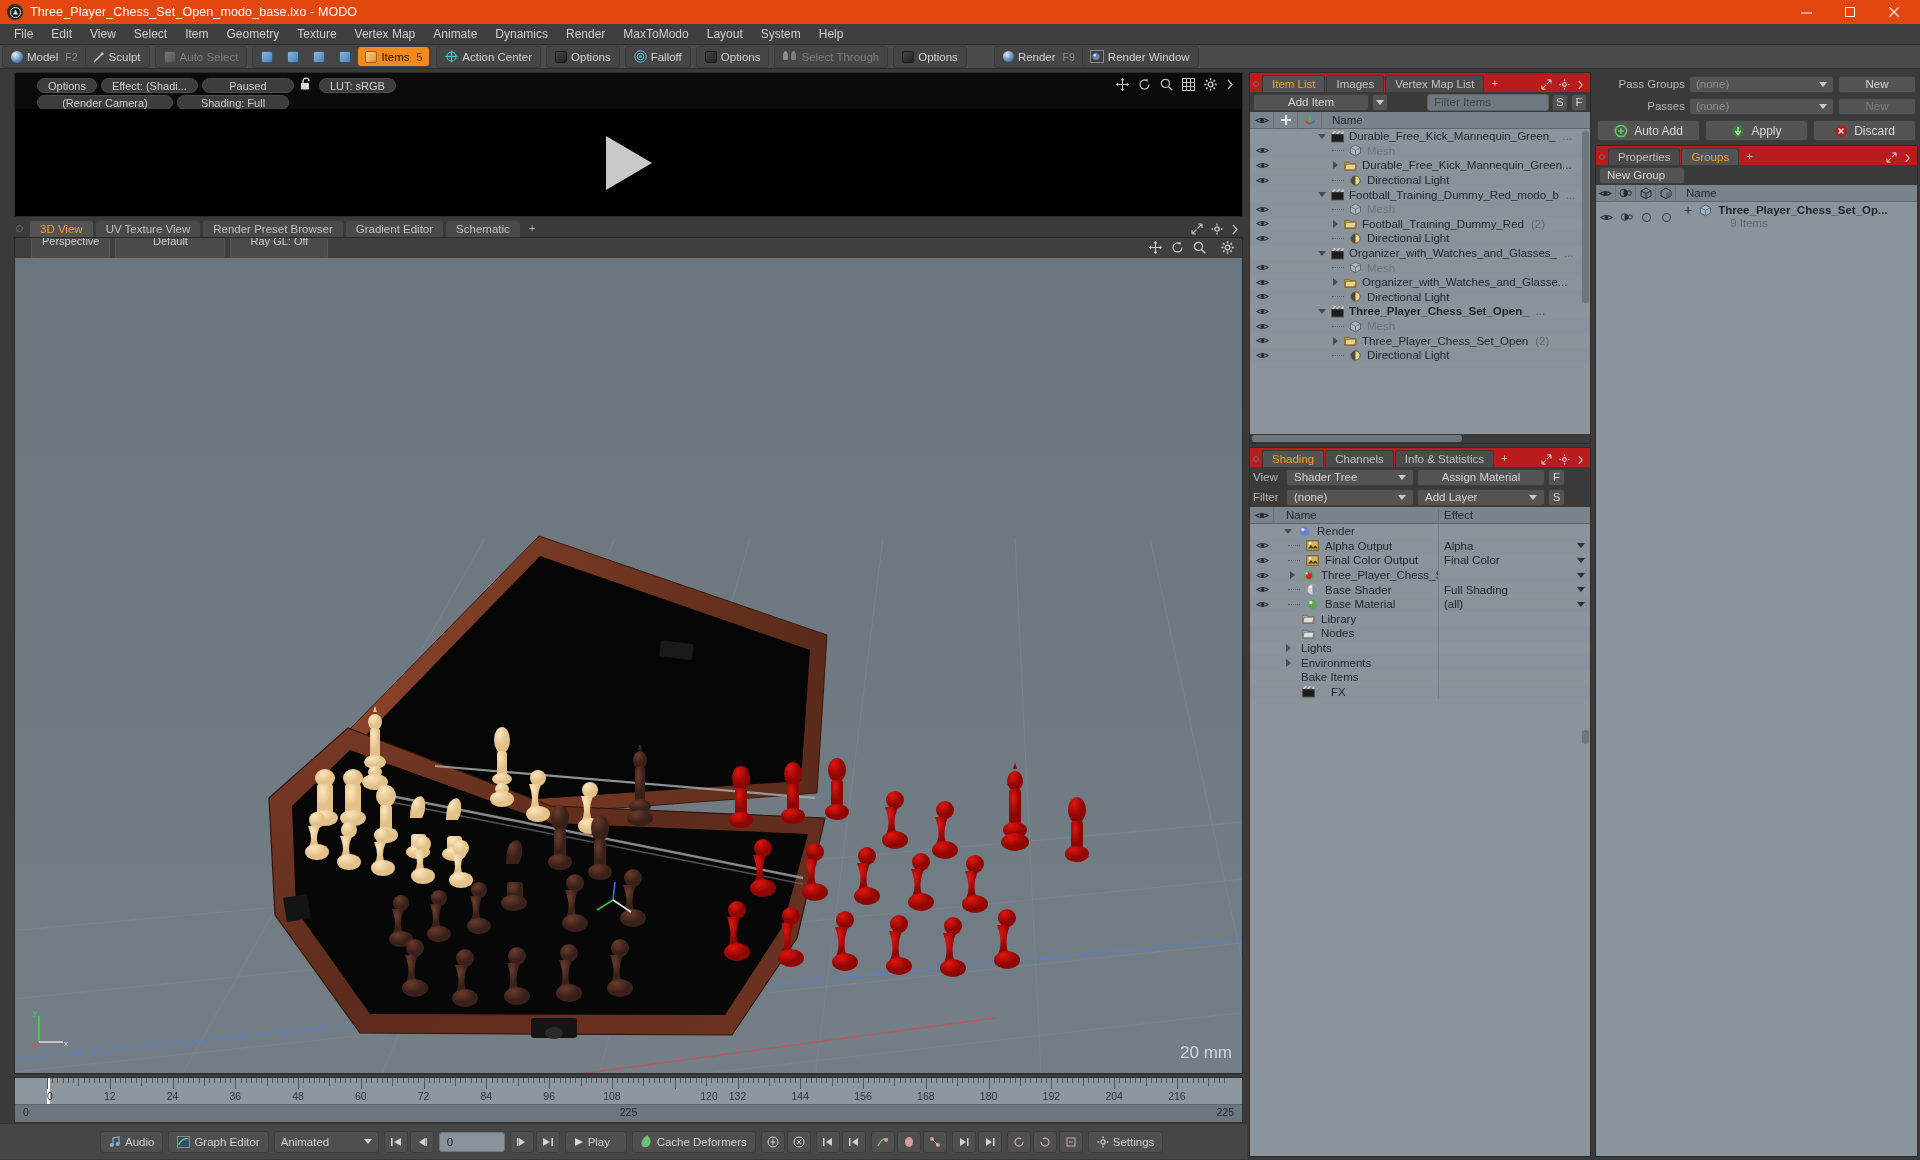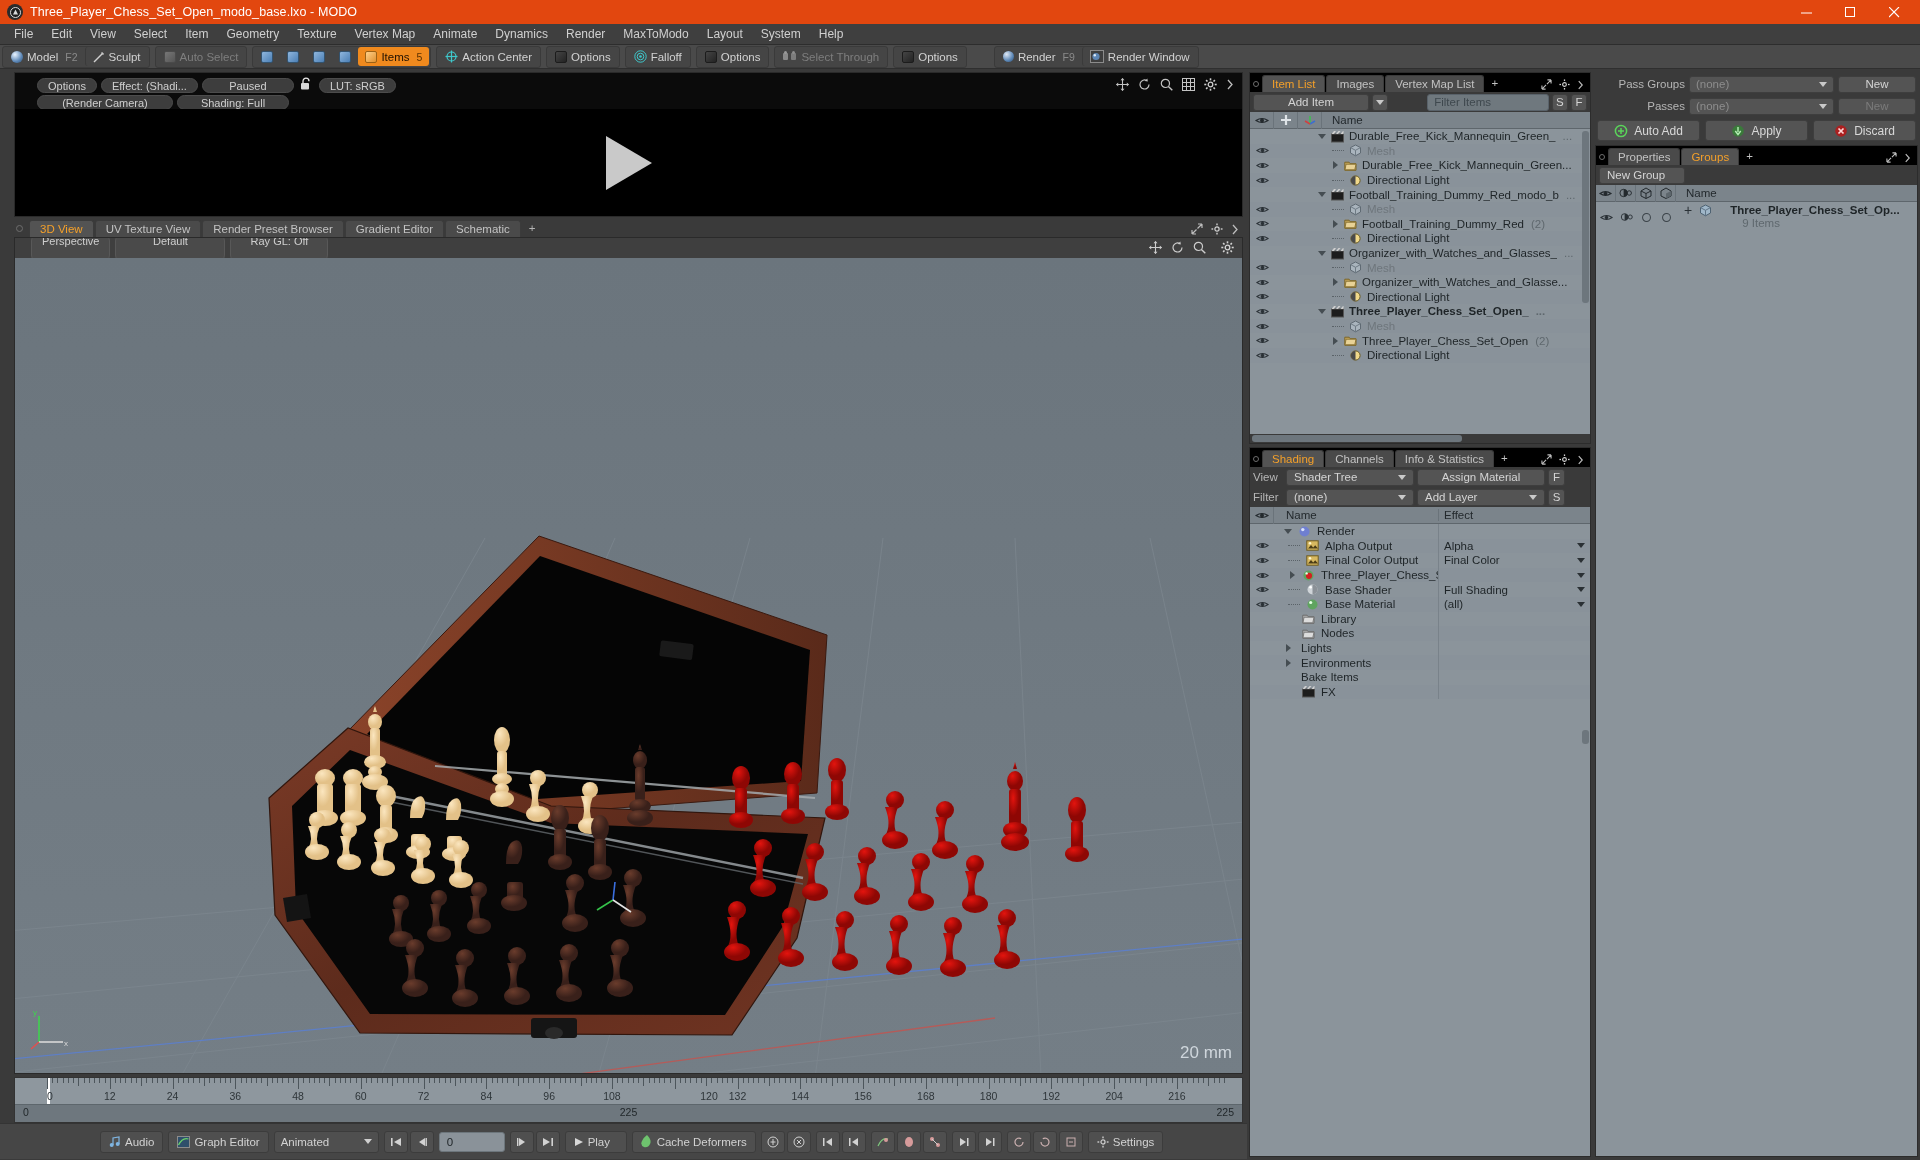--- a/index.html
+++ b/index.html
@@ -91,21 +91,21 @@
   .bb.sq { padding:0 5px; min-width:22px; justify-content:center;}
   .bbgroup{display:flex;gap:2px;}
   .framefield{height:20px;width:66px;background:#8a9299;border:1px solid #6d767c;border-radius:3px;color:#1d2326;
               display:flex;align-items:center;padding-left:7px;font-size:11.5px;}
   .selbox{height:22px;width:105px;background:#4f4f4f;border:1px solid #3c3c3c;border-radius:3px;display:flex;align-items:center;
           padding:0 6px;font-size:11.5px;color:#d2d2d2;position:relative;}
   .selbox .cv{position:absolute;right:6px;border-left:4px solid transparent;border-right:4px solid transparent;border-top:5px solid #cfcfcf;}
 
   
   .panel { background:#3a3a3a; border:1px solid #2c2c2c; display:flex; flex-direction:column; }
-  .ptabs { height:19px; background:#000000; display:flex; align-items:flex-end; gap:1px; padding-left:12px; position:relative;}
+  .ptabs { height:19px; background:#b91c1c; display:flex; align-items:flex-end; gap:1px; padding-left:12px; position:relative;}
   .ptabs .dot{width:6px;height:6px;border-radius:50%;border:1px solid #6d6d6d;position:absolute;left:3px;bottom:5px;}
   .ptab { height:17px;line-height:17px;padding:0 9px;font-size:11.5px;color:#c2c2c2;background:#4a4a4a;
           border-radius:3px 3px 0 0;border:1px solid #3b3b3b;border-bottom:none;}
   .ptab.on{ background:#535353;color:#f4a02a;}
   .ptab.plus{background:transparent;border:none;padding:0 6px;}
   .ptabs .pic{position:absolute;right:6px;bottom:2px;display:flex;gap:7px;color:#bdbdbd;align-items:center;}
 
   .prow { height:20px; display:flex; align-items:center; gap:3px; padding:1px 3px; }
   .btn { height:17px; background:#545454; border:1px solid #3e3e3e; border-radius:3px; font-size:11.5px; color:#d4d4d4;
          display:flex; align-items:center; padding:0 7px; justify-content:center;}
@@ -1783,21 +1783,21 @@
             </span>
           </div>
           <div class="trow alt">
             <span class="tcell-eye"></span>
             <span class="tname" style="padding-left:14px;">
               <span style="width:11px;display:inline-block;"></span>
               <svg class="icn" width="13" height="13" viewBox="0 0 13 13">
                 <rect x="0.5" y="4" width="12" height="8" fill="#1d1d1d" stroke="#555"></rect>
                 <path d="M0.5 4 L3 1 L5 1 L3 4z M5 4 L7.5 1 L9.5 1 L7 4z M9.5 4 L12 1 L12.5 1 L12.5 4z" fill="#cfcfcf"></path>
               </svg>
-              <span style="margin-left:3px;">FX</span>
+              <span style="margin-left:13px;">FX</span>
             </span>
             <span class="effcol">
               <span></span>
             </span>
           </div>
         </div>
     </div>
   </div>
 
   <div class="rightcol">
@@ -1915,21 +1915,21 @@
               <svg width="11" height="11" viewBox="0 0 12 12">
                 <ellipse cx="6" cy="6" rx="4.3" ry="4.3" fill="none" stroke="#3b4349" stroke-width="1.1"></ellipse>
               </svg>
             </span>
             <span class="tname" style="padding-left:8px;align-items:flex-start;">
               <span style="font-size:14px;color:#2a3136;margin-right:4px;line-height:13px;">+</span>
               <svg class="icn" width="13" height="13" viewBox="0 0 13 13">
                 <path d="M6.5 1 L11.5 3.6 L11.5 9 L6.5 11.8 L1.5 9 L1.5 3.6 Z" fill="#9fb6c8" stroke="#4e6272"></path>
                 <path d="M1.5 3.6 L6.5 6.3 L11.5 3.6 M6.5 6.3 L6.5 11.8" fill="none" stroke="#5f7486"></path>
               </svg>
-              <span style="display:flex;flex-direction:column;line-height:13px;margin-left:15px;">
+              <span style="display:flex;flex-direction:column;line-height:13px;margin-left:3px;">
                 <b>Three_Player_Chess_Set_Op...</b>
                 <span class="cnt" style="padding-left:12px;">9 Items</span>
               </span>
             </span>
           </div>
         </div>
     </div>
 
   </div>
 </div>

